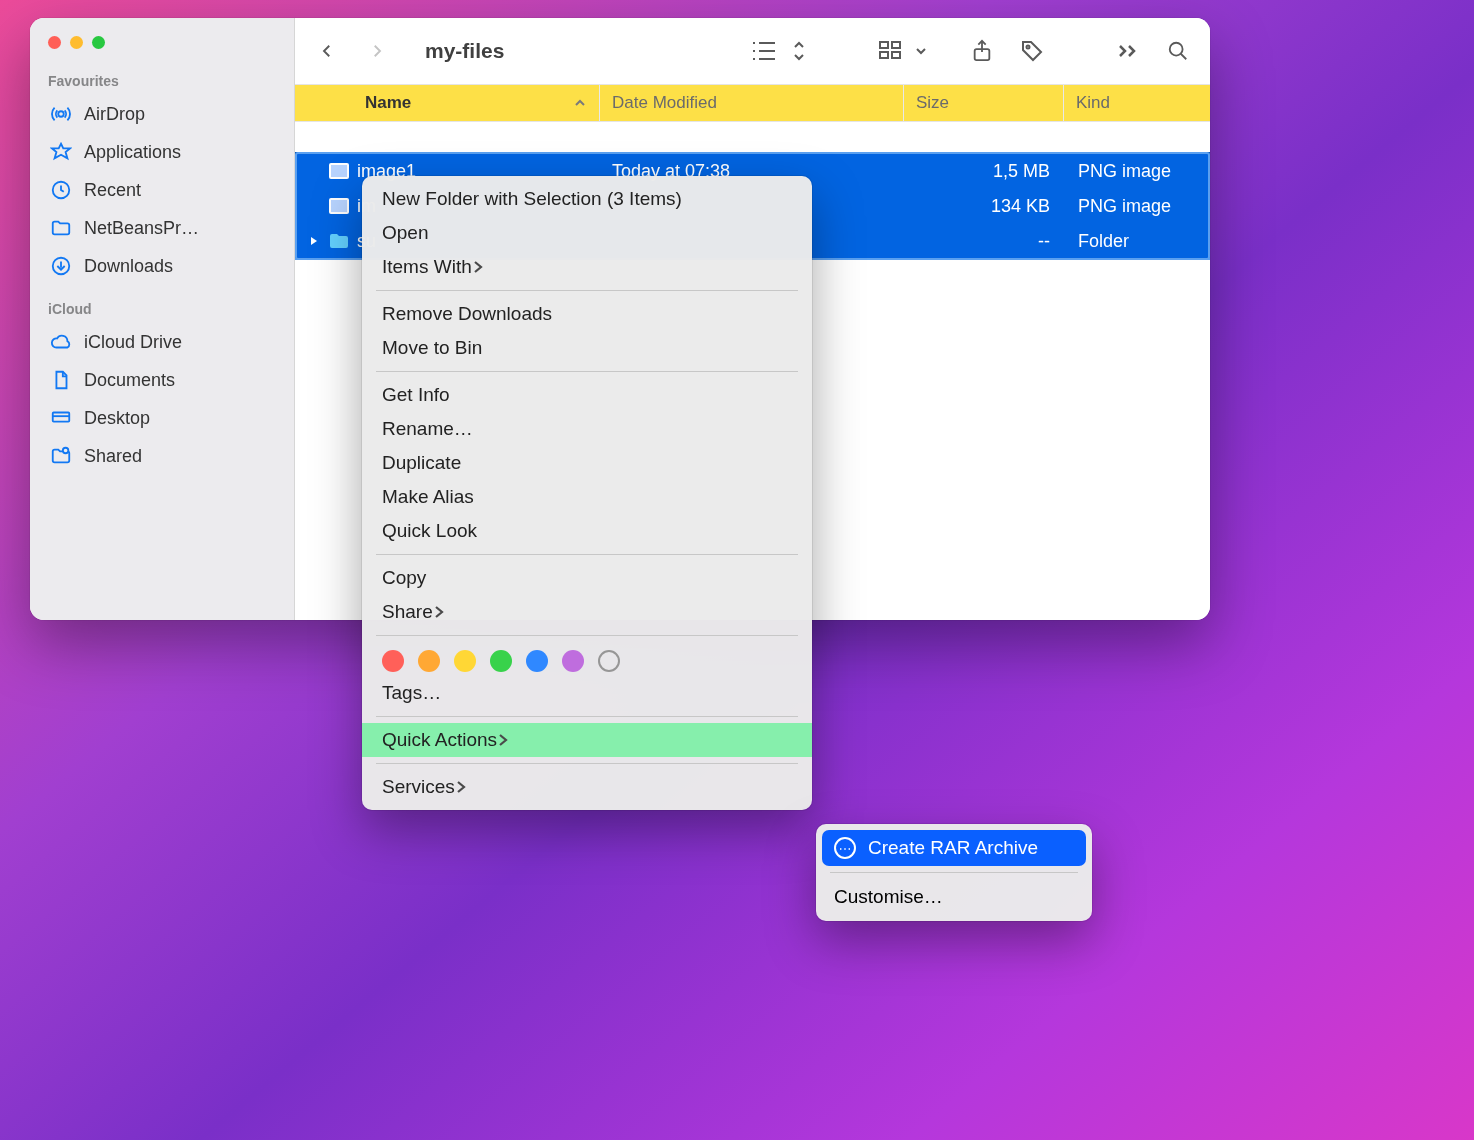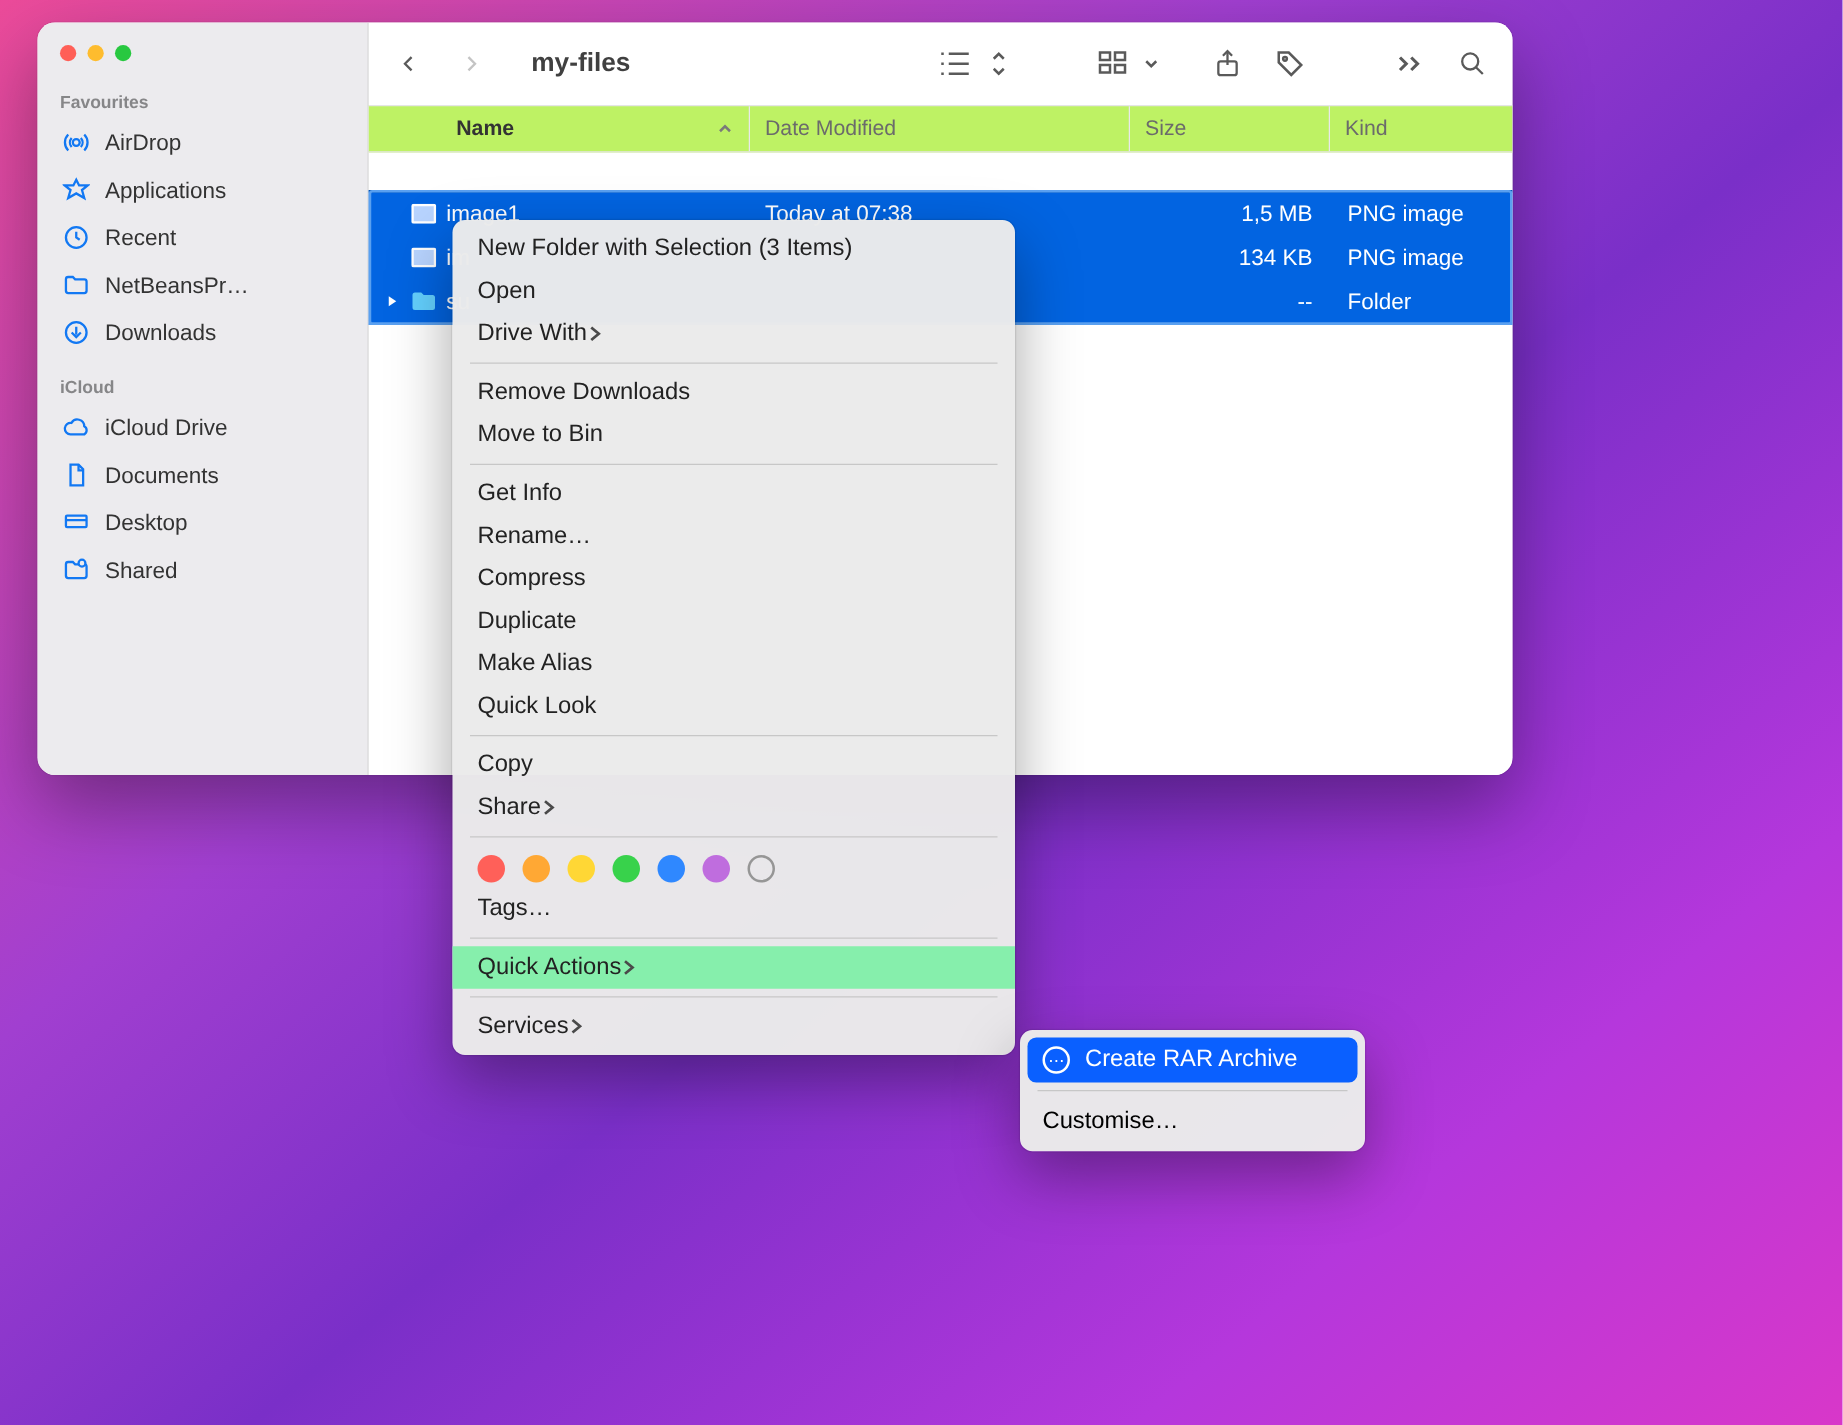--- a/index.html
+++ b/index.html
@@ -33,21 +33,21 @@
     .sb-section-label { color:#868688; font-size:14px; font-weight:600; padding:6px 6px 6px 6px;}
     .sb-item { display:flex; align-items:flex-end; gap:12px; padding:8px 8px; font-size:18px; color:#333; border-radius:6px;}
     .sb-item .ic { width:22px; height:22px; color:#1278f3; display:flex; align-items:center; justify-content:center; flex:0 0 22px;}
     .sb-item span.lbl { white-space:nowrap; overflow:hidden; text-overflow:ellipsis;}
     .content { flex:1; display:flex; flex-direction:column; background:#fff;}
     .toolbar { height:78px; display:flex; align-items:center; padding:0 10px; gap:6px;}
     .tb-btn { width:44px; height:44px; display:flex; align-items:center; justify-content:center; color:#4f4f4f; border-radius:6px;}
     .tb-btn.dis { color:#bdbdbd;}
     .title { font-size:21px; font-weight:700; color:#404040; margin-left:20px; margin-right:auto;}
     .tb-group { display:flex; align-items:center; gap:2px;}
-    .headers { display:flex; border-top:1px solid #e5e5e5; border-bottom:1px solid #e5e5e5; background:#bef264; height:44px; font-size:17px; color:#333;}
+    .headers { display:flex; border-top:1px solid #e5e5e5; border-bottom:1px solid #e5e5e5; background:#fde047; height:44px; font-size:17px; color:#333;}
     .hcell { display:flex; align-items:center; padding:0 12px; border-right:1px solid #e8e8e8;}
     .hcell:last-child{border-right:none;}
     .h-name{ width:305px; padding-left:70px; font-weight:600; justify-content:space-between;}
     .h-date{ width:304px;}
     .h-size{ width:160px;}
     .h-kind{ flex:1;}
     .rows { flex:1; }
     .row { display:flex; height:36px; align-items:center; font-size:18px;}
     .row.sel{ background:#0264e1; color:#fff;}
     .row.sel.first{ border-top:2px solid #0453b2;}
@@ -328,43 +328,40 @@
 </div>
 
 <div class="context-menu" id="ctx">
     <div class="cm-item">
       <span>New Folder with Selection (3 Items)</span>
     </div>
     <div class="cm-item">
       <span>Open</span>
     </div>
     <div class="cm-item">
-      <span>Drive With</span>
+      <span>Items With</span>
       <span class="chev">
         <svg width="12" height="16" viewBox="0 0 12 16" fill="none" stroke="#4a4a4a" stroke-width="2.2">
           <path d="M3 3l6 5-6 5"></path>
         </svg>
       </span>
     </div>
     <div class="cm-sep"></div>
     <div class="cm-item">
       <span>Remove Downloads</span>
     </div>
     <div class="cm-item">
       <span>Move to Bin</span>
     </div>
     <div class="cm-sep"></div>
     <div class="cm-item">
       <span>Get Info</span>
     </div>
     <div class="cm-item">
       <span>Rename…</span>
-    </div>
-    <div class="cm-item">
-      <span>Compress</span>
     </div>
     <div class="cm-item">
       <span>Duplicate</span>
     </div>
     <div class="cm-item">
       <span>Make Alias</span>
     </div>
     <div class="cm-item">
       <span>Quick Look</span>
     </div>

